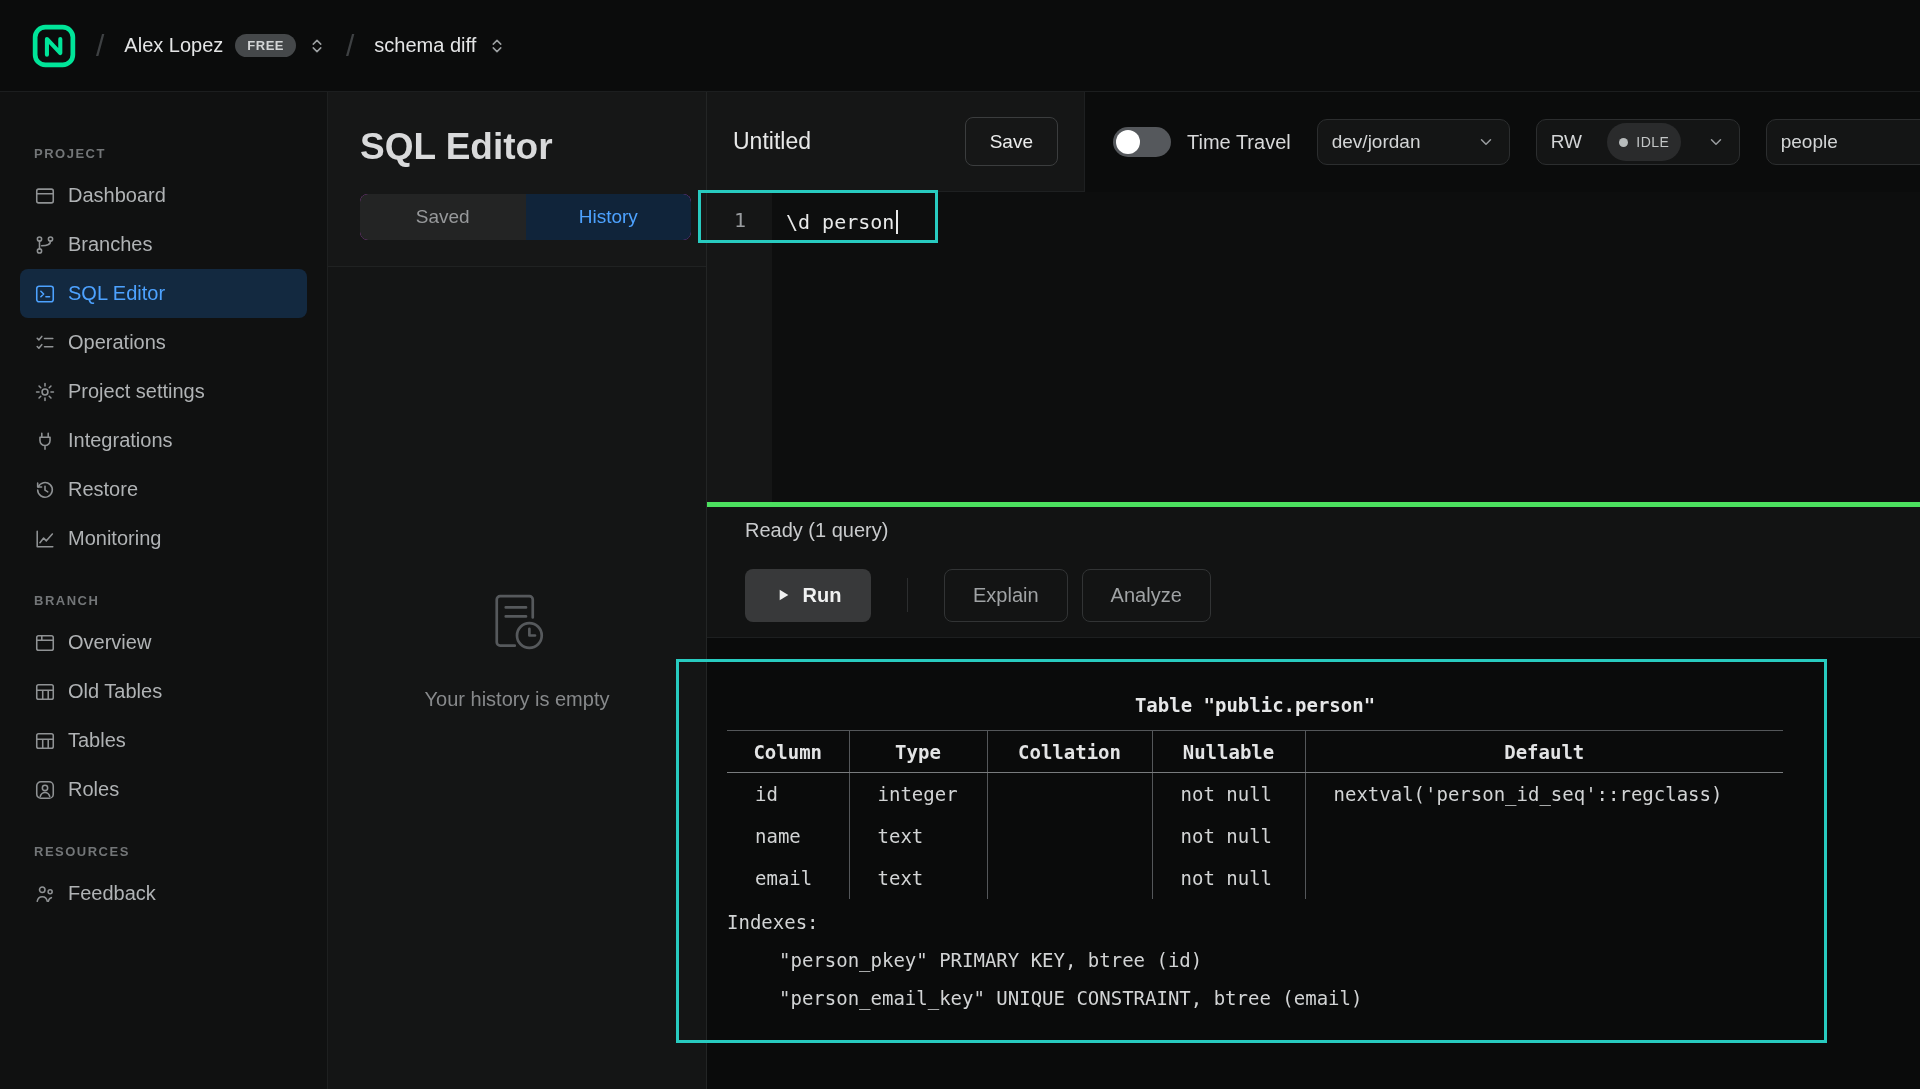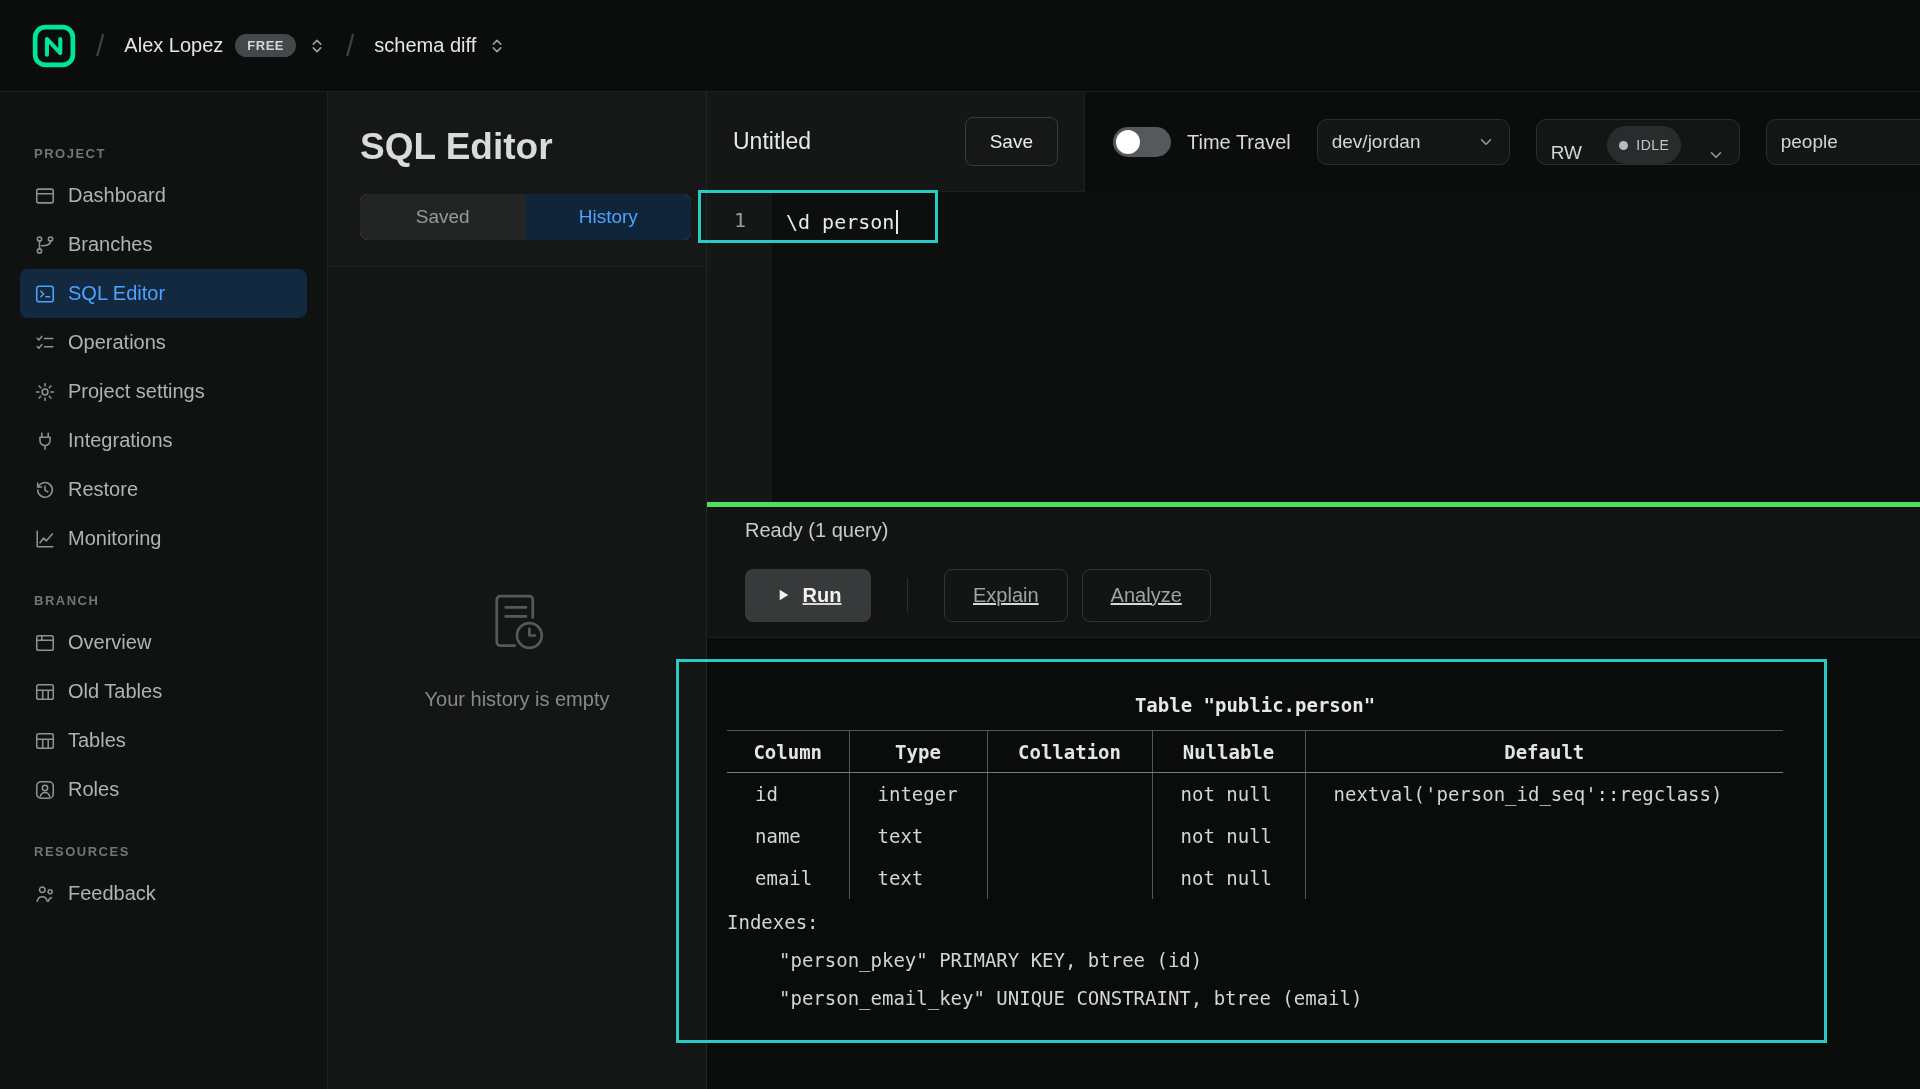--- a/index.html
+++ b/index.html
@@ -99,21 +99,21 @@
   .tt-label{ font-size:20px; color:#d8d9da; margin-right:26px; white-space:nowrap; }
   .select{
     height:46px; background:#141515; border:1px solid #2c2e2f; border-radius:10px;
     display:flex; align-items:center; justify-content:space-between; gap:12px;
     padding:0 14px; color:#d3d5d6; font-size:19px; cursor:pointer;
     margin-right:26px; flex-shrink:0; white-space:nowrap;
   }
   .select .chev{ display:flex; color:#9a9da0; }
   .select .chev svg{ width:18px; height:18px; }
   .select.branch{ width:193px; }
-  .select.rw{ width:204px;align-items:flex-end; }
+  .select.rw{ width:204px; }
   .select.people{ width:230px; margin-right:0; }
   .idle-badge{
     background:#2a2b2c; border-radius:999px; padding:11px 12px;
     display:flex; align-items:center; gap:8px; font-size:14px; letter-spacing:.5px; color:#c3c6c7;
   }
   .idle-badge .dot{ width:9px; height:9px; border-radius:50%; background:var(--idle-dot); }
 
   .code-area{ height:310px; display:flex; flex-shrink:0; background:#0d0e0e; cursor:text; }
   .gutter{
     width:65px; background:#151616; color:#9a9da0; flex-shrink:0;
@@ -126,21 +126,21 @@
   }
   .caret{ display:inline-block; width:2px; height:24px; background:#e8e9e9; vertical-align:text-bottom; margin-left:2px; }
 
   .progress-line{ height:5px; background:var(--run-green); flex-shrink:0; }
   .status-row{
     height:46px; background:#121313; display:flex; align-items:center;
     padding-left:38px; color:#c9cbcd; font-size:20px; flex-shrink:0;
   }
   .actions-row{
     height:85px; background:#121313; border-bottom:1px solid #1d1f20;
-    display:flex; align-items:center; padding-left:38px; flex-shrink:0;text-decoration:underline;
+    display:flex; align-items:center; padding-left:38px; flex-shrink:0;
   }
   .run-btn{
     width:126px; height:53px; background:#38393a; border:none; border-radius:8px;
     color:#f0f1f1; font-size:20px; font-weight:600; font-family:inherit; cursor:pointer;
     display:flex; align-items:center; justify-content:center; gap:12px;
   }
   .run-btn .play{ display:flex; }
   .run-btn .play svg{ width:16px; height:16px; }
   .vsep{ width:1px; height:34px; background:#2c2e2f; margin:0 36px; }
   .ghost-btn{

